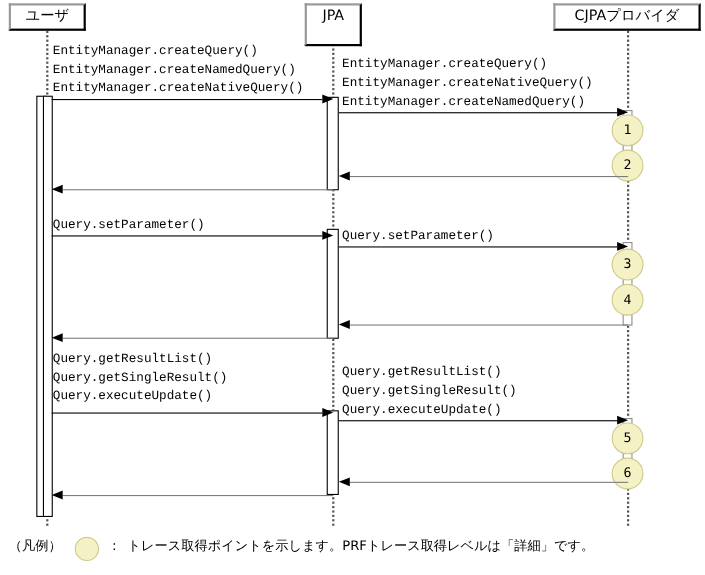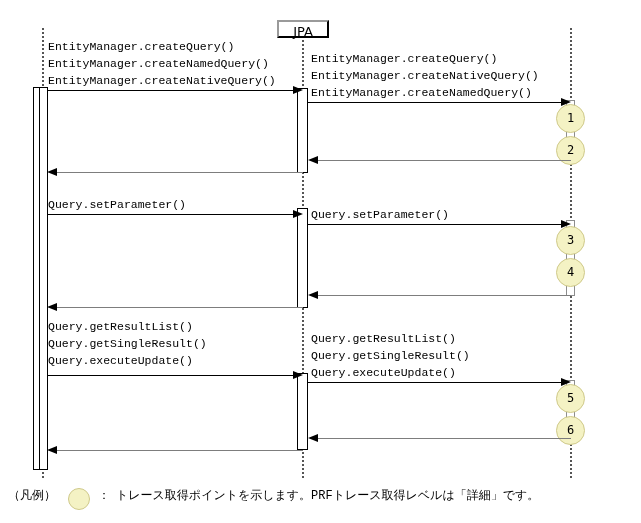--- a/index.html
+++ b/index.html
@@ -99,43 +99,49 @@
   
   #legend{
     position:absolute;
     left:0;
     width:641px;
     color:#000;
     font-size:12px;
     line-height:16px;
     white-space:nowrap;
   }
-  #legend .lg-word{position:absolute;font-family:Liberation Mono, monospace;}
+  #legend .lg-word{position:absolute;}
   #legend .lg-circle{
     position:absolute;
     box-sizing:border-box;
     border-radius:50%;
     background:#f4f2c4;
     border:1.5px solid #cfc98a;
   }
 </style>
 </head>
 <body>
 
 <div id="stage">
 
   <div class="lifeline" style="left:42px;  top:28px; height:450px;"></div>
   <div class="lifeline" style="left:302px; top:28px; height:450px;"></div>
   <div class="lifeline" style="left:570px; top:28px; height:450px;"></div>
 
-
-  <div class="lifeline-head" style="left:277px; top:20px; width:52px; height:18px;">
+  <div class="lifeline-head" style="left:8px; top:3px; width:70px; height:25px;">
+    <span>ユーザ</span>
+  </div>
+
+  <div class="lifeline-head" style="left:277px; top:3px; width:52px; height:39px;">
     <span>JPA</span>
   </div>
 
+  <div class="lifeline-head" style="left:503px; top:3px; width:134px; height:25px;">
+    <span>CJPAプロバイダ</span>
+  </div>
 
   <div class="activation" style="left:33px; top:87px; width:9px; height:383px;"></div>
 
   <div class="activation" style="left:39px; top:87px; width:9px; height:383px;"></div>
 
   <div class="activation" style="left:297px; top:88px; width:11px; height:85px;"></div>
   <div class="activation" style="left:297px; top:208px; width:11px; height:100px;"></div>
   <div class="activation" style="left:297px; top:373px; width:11px; height:77px;"></div>
 
   <div class="activation gray" style="left:566px; top:100px; width:9px; height:60px;"></div>

